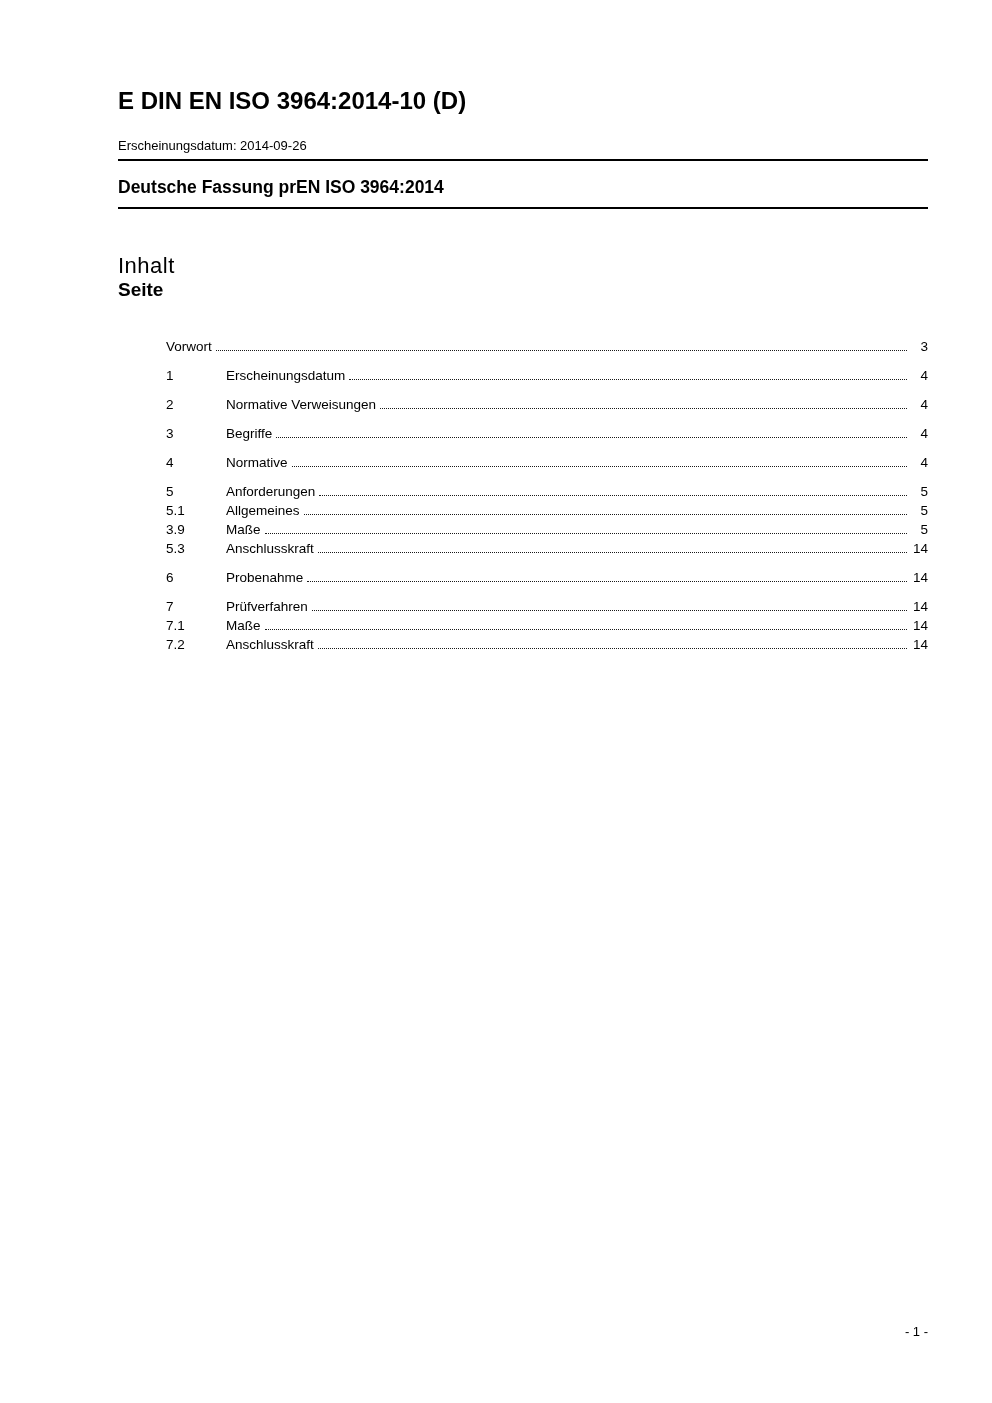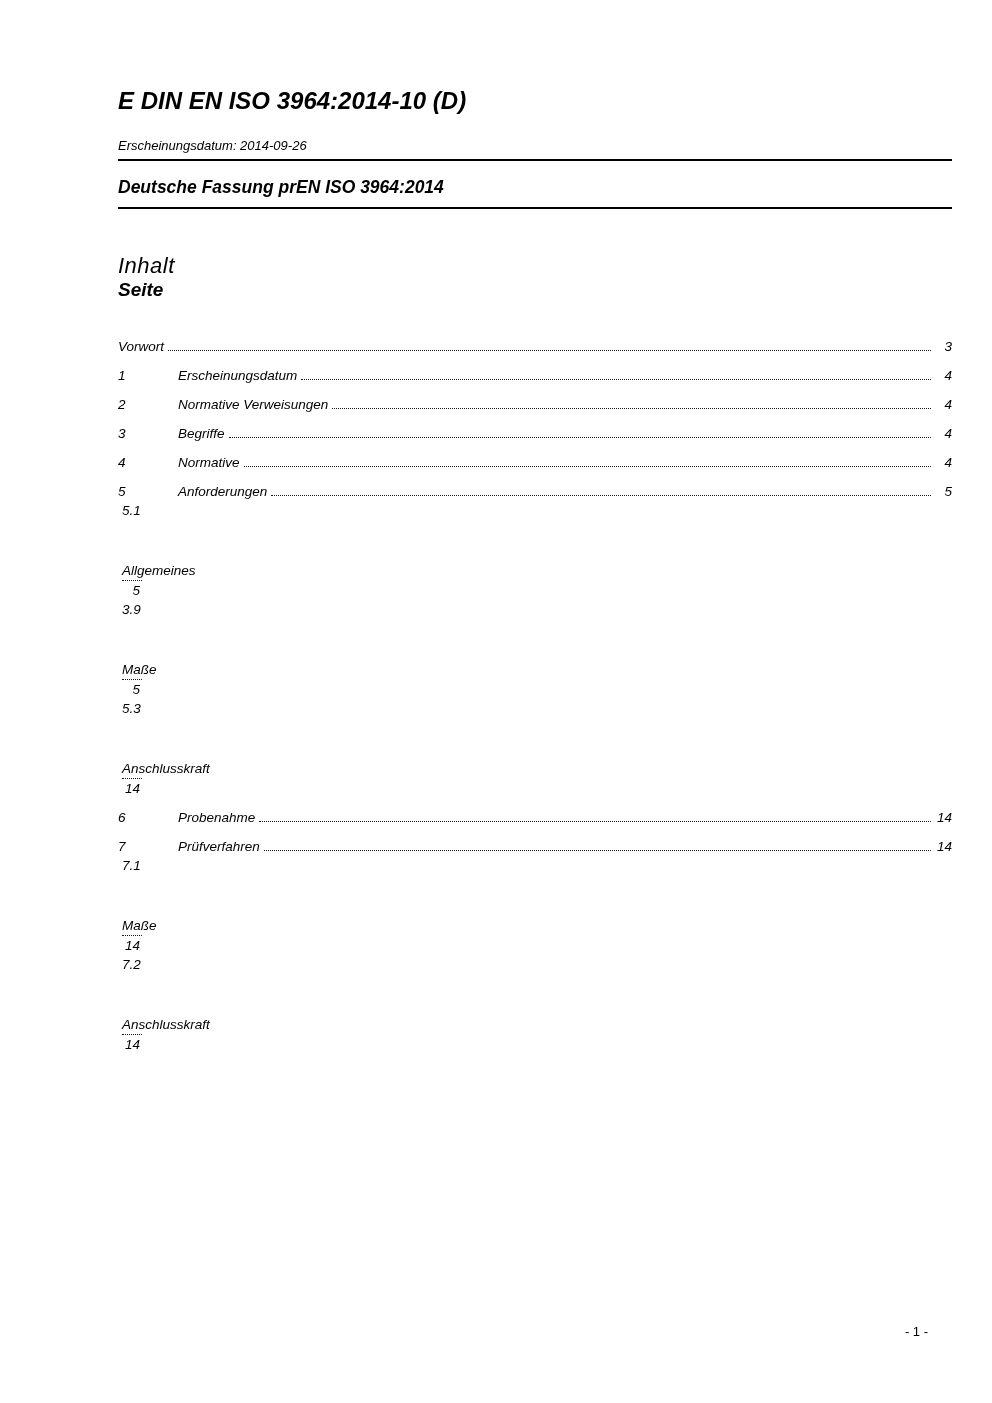--- a/index.html
+++ b/index.html
@@ -9,22 +9,21 @@
     font-family: "Liberation Sans", sans-serif;
     color: #000;
     position: relative;
   }
   .page {
     position: absolute; inset: 0;
     background: #ffffff;
     overflow: hidden;
   }
   .content {
-    padding: 88px 40px 0 118px;
-    font-style: italic;
+    padding: 88px 64px 0 118px;
   }
   .doc-number {
     font-size: 24px;
     font-weight: bold;
     margin: 0;
     line-height: 1.1;
   }
   .pub-date {
     font-size: 13px;
     margin: 24px 0 0 0;
@@ -60,22 +59,23 @@
   }
   .toc {
     margin-top: 36px;
     font-size: 13.5px;
   }
   .toc-row {
     display: flex;
     align-items: baseline;
     margin-top: 10px;
     line-height: 19px;
-  }
-  .toc-row.sub { margin-top: 0; flex-direction: column; }
+    margin-left: 48px;
+  }
+  .toc-row.sub { margin-top: 0; }
   .toc-row:first-child { margin-top: 0; }
   .toc-num {
     flex: 0 0 60px;
   }
   .toc-title {
     flex: 0 0 auto;
     white-space: nowrap;
   }
   .toc-leader {
     flex: 1 1 auto;

